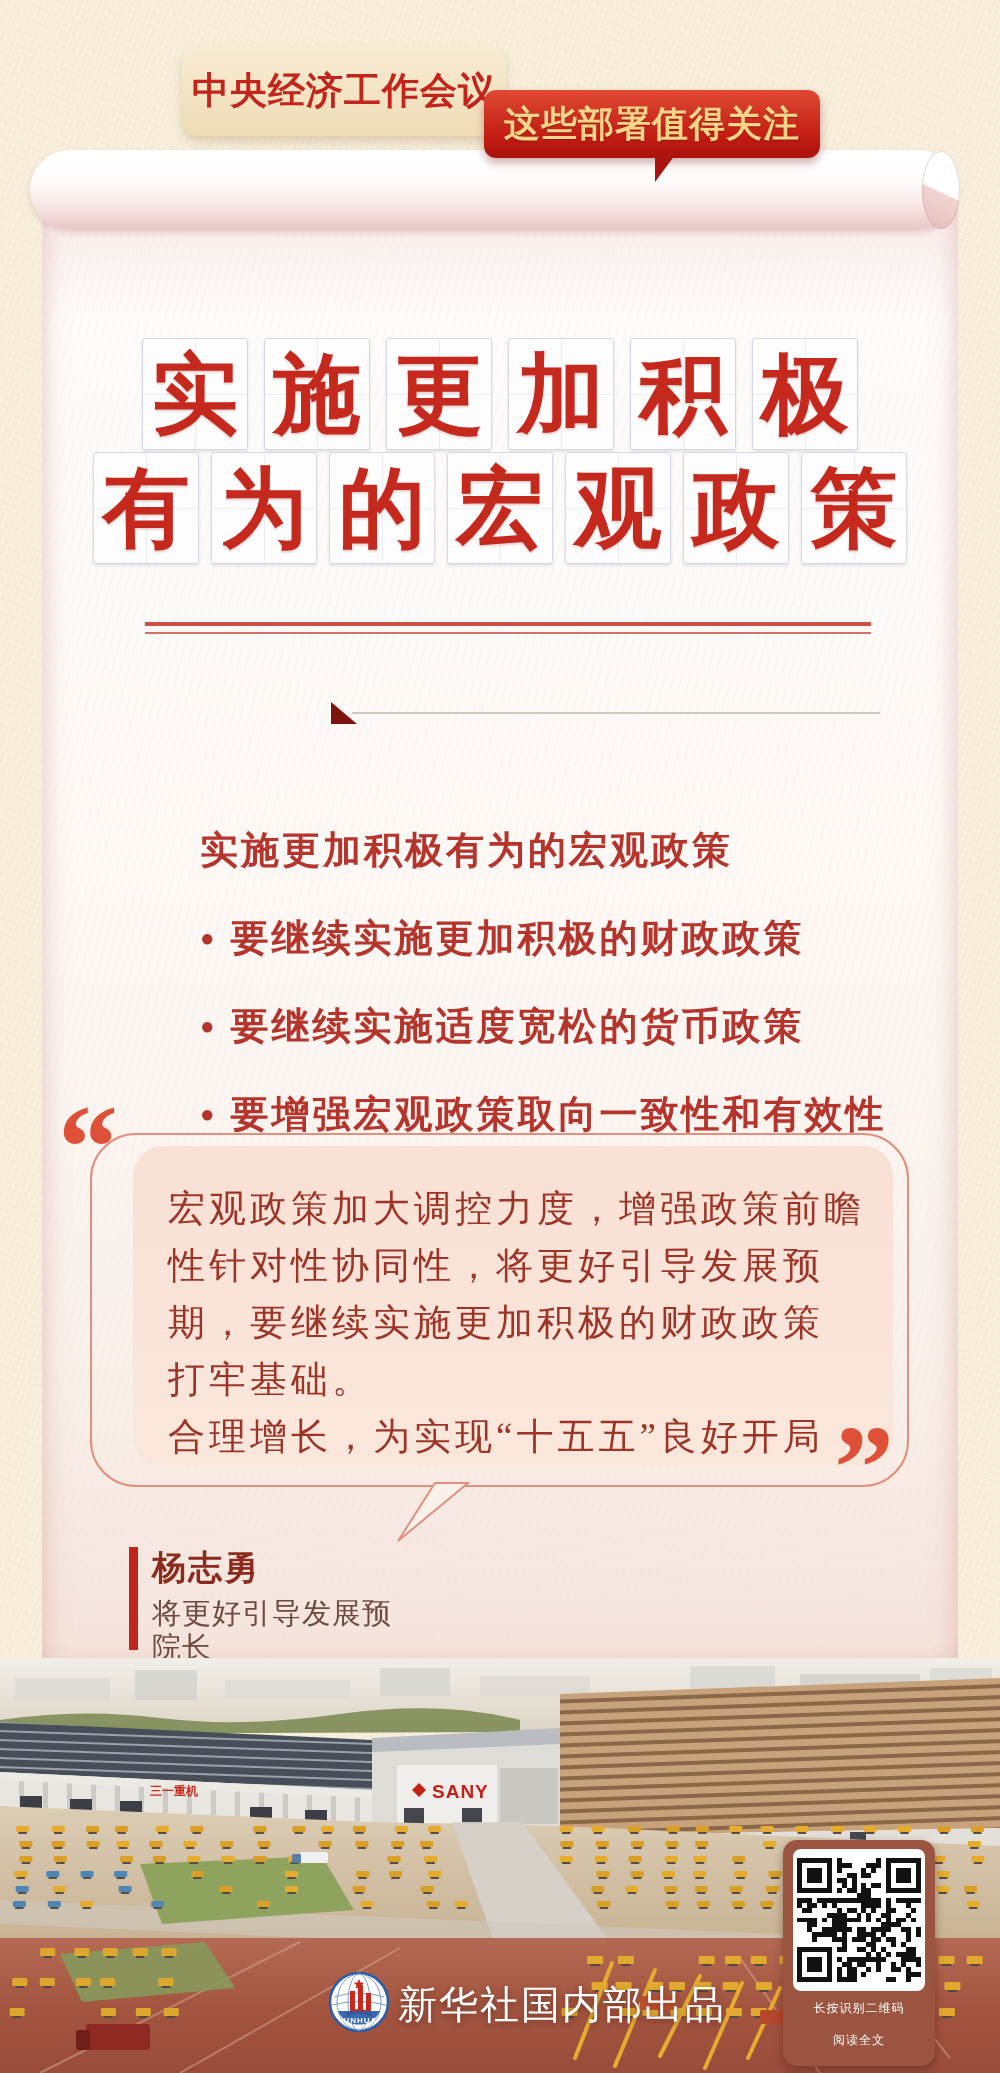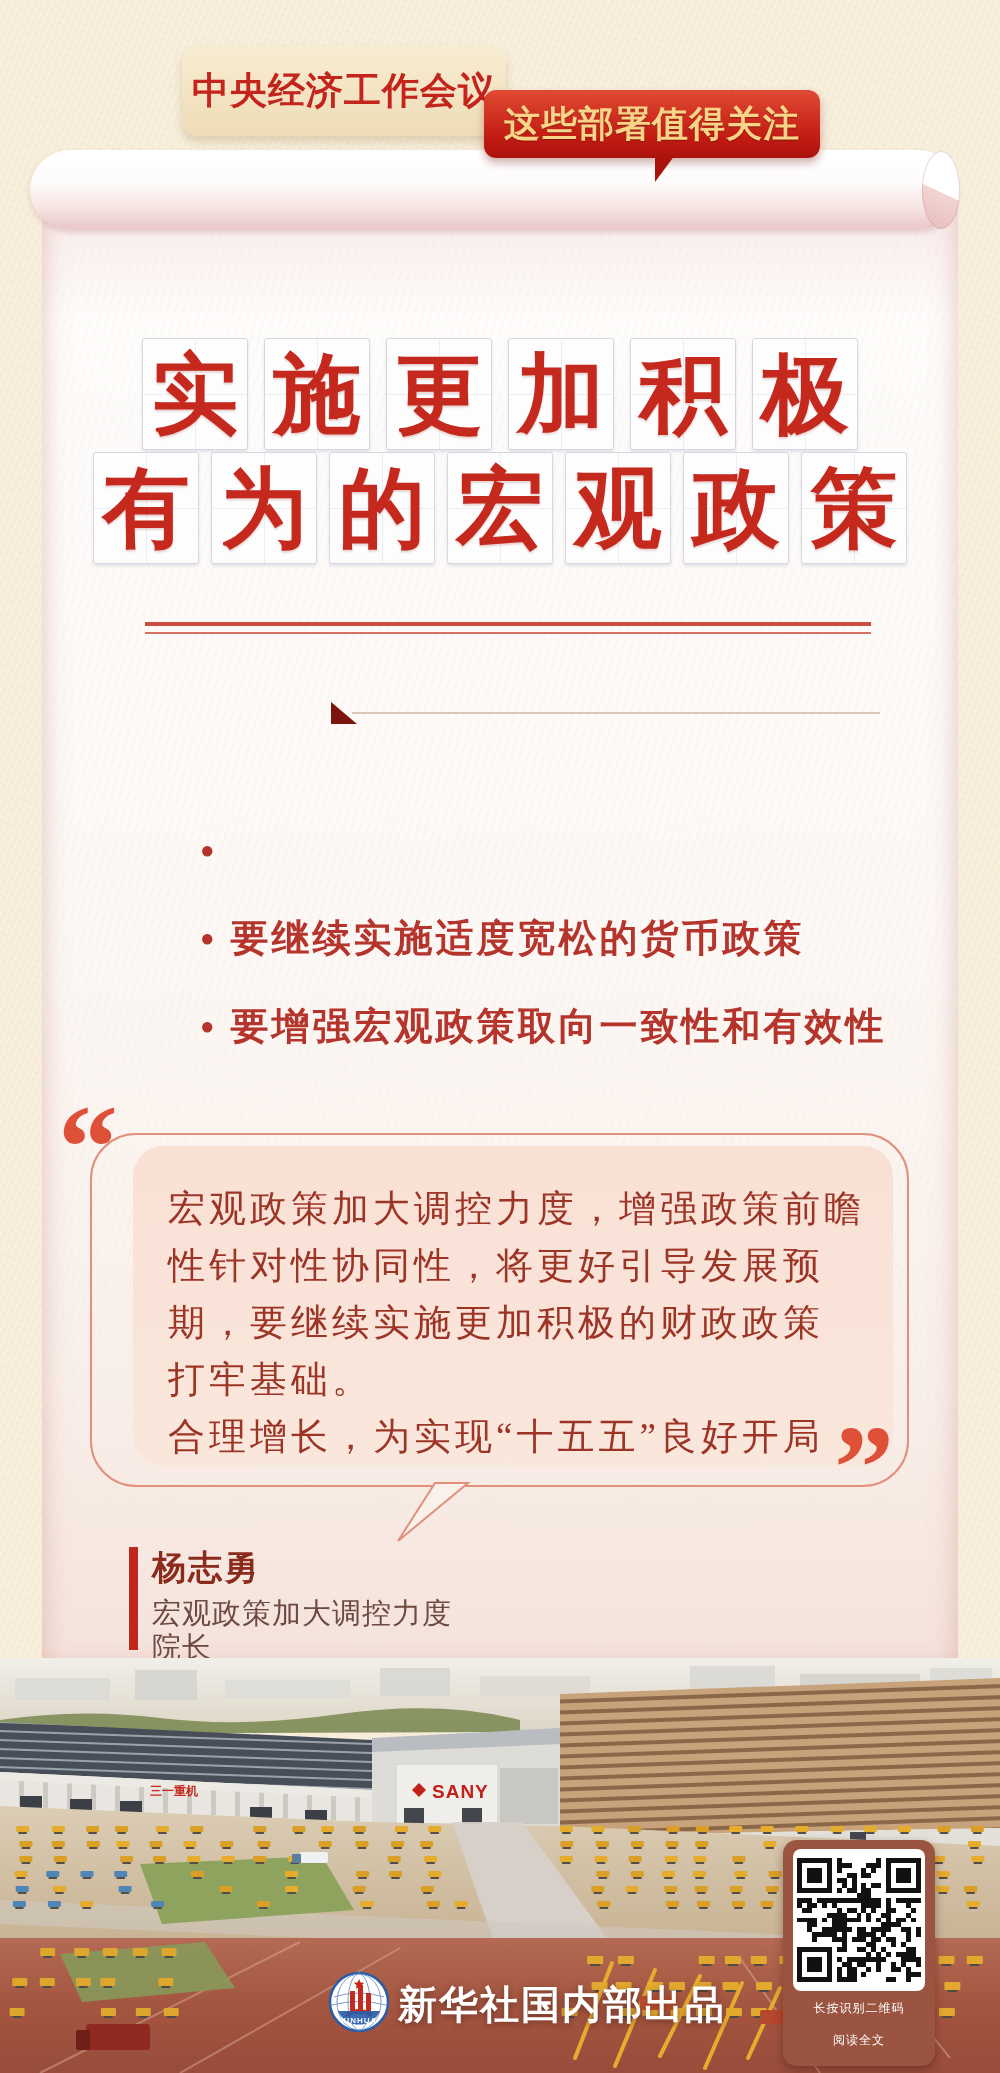--- a/index.html
+++ b/index.html
@@ -100,21 +100,21 @@
   .spk-org{left:152px;top:1594px;font-family:"Liberation Sans","DejaVu Sans",sans-serif;
     font-size:29px;color:#6d4a40;letter-spacing:1px;}
   .spk-title{left:152px;top:1628px;font-family:"Liberation Sans","DejaVu Sans",sans-serif;
     font-size:29px;color:#6d4a40;letter-spacing:1px;}
 
   
   .photo{left:0;top:1658px;width:1000px;height:415px;}
 
   
   .producer{left:398px;top:1978px;font-family:"Liberation Sans","DejaVu Sans",sans-serif;
-    font-size:39px;font-weight:bold;color:#ffffff;letter-spacing:2px;z-index:9;
+    font-size:39px;font-weight:normal;color:#ffffff;letter-spacing:2px;z-index:9;
     text-shadow:0 2px 6px rgba(70,30,20,.55);}
   .xinhua-logo{left:328px;top:1971px;z-index:9;}
 
   
   .qr-card{left:783px;top:1840px;width:152px;height:226px;border-radius:14px;
     background:#9a5440;box-shadow:0 4px 10px rgba(60,25,15,.4);z-index:9;}
   .qr-box{position:absolute;left:10px;top:9px;width:132px;height:142px;border-radius:8px;
     background:#ffffff;display:flex;align-items:center;justify-content:center;}
   .qr-cap{position:absolute;left:0;width:152px;text-align:center;color:#ffffff;
     font-family:"Liberation Sans","DejaVu Sans",sans-serif;font-size:12px;letter-spacing:1px;}
@@ -184,23 +184,27 @@
       </div>
     </div>
 
   <div class="abs rule-a"></div>
   <div class="abs rule-b"></div>
 
   <div class="abs tag-fold"></div>
   <div class="abs tag-line"></div>
 
   <div class="abs points">
+    <div class="p-row">
+      <span class="p-head">实施更加积极有为的宏观政策</span>
+    </div>
     <div>
         <div class="p-row">
           <span class="dot">●</span>
+          <span class="txt">要继续实施更加积极的财政政策</span>
         </div>
         <div class="p-row">
           <span class="dot">●</span>
           <span class="txt">要继续实施适度宽松的货币政策</span>
         </div>
         <div class="p-row">
           <span class="dot">●</span>
           <span class="txt">要增强宏观政策取向一致性和有效性</span>
         </div>
       </div>
@@ -216,21 +220,21 @@
   <div class="abs q-text">
       <div class="q-line">宏观政策加大调控力度，增强政策前瞻</div>
       <div class="q-line">性针对性协同性，将更好引导发展预</div>
       <div class="q-line">期，要继续实施更加积极的财政政策</div>
       <div class="q-line">打牢基础。</div>
       <div class="q-line">合理增长，为实现“十五五”良好开局</div>
     </div>
 
   <div class="abs spk-bar"></div>
   <div class="abs spk-name">杨志勇</div>
-  <div class="abs spk-org">宏观政策加大调控力度</div>
+  <div class="abs spk-org">将更好引导发展预</div>
   <div class="abs spk-title">院长</div>
 
   <svg class="abs photo" width="1000" height="415" viewBox="0 0 1000 415">
     <defs>
       <linearGradient id="gsky" x1="0" y1="0" x2="0" y2="1">
         <stop offset="0" stop-color="#f1efe9"></stop>
           <stop offset="1" stop-color="#ddd5c6"></stop>
       </linearGradient>
       <linearGradient id="gyard" x1="0" y1="0" x2="0" y2="1">
         <stop offset="0" stop-color="#dbcdb5"></stop>

